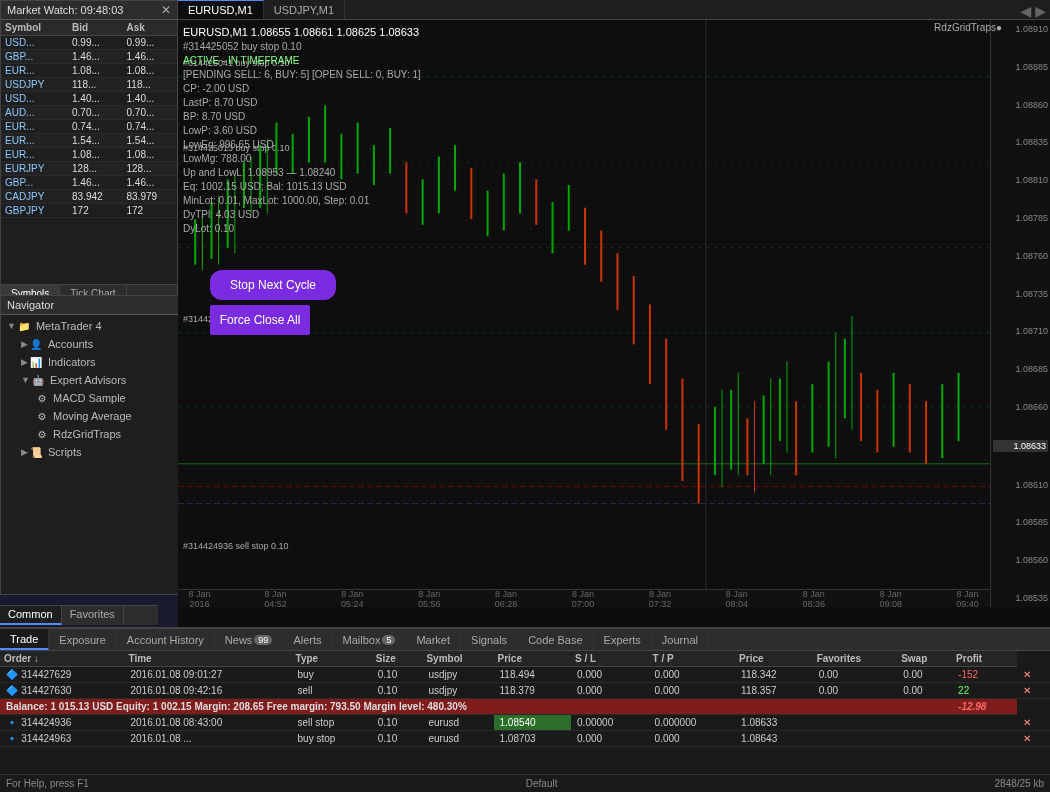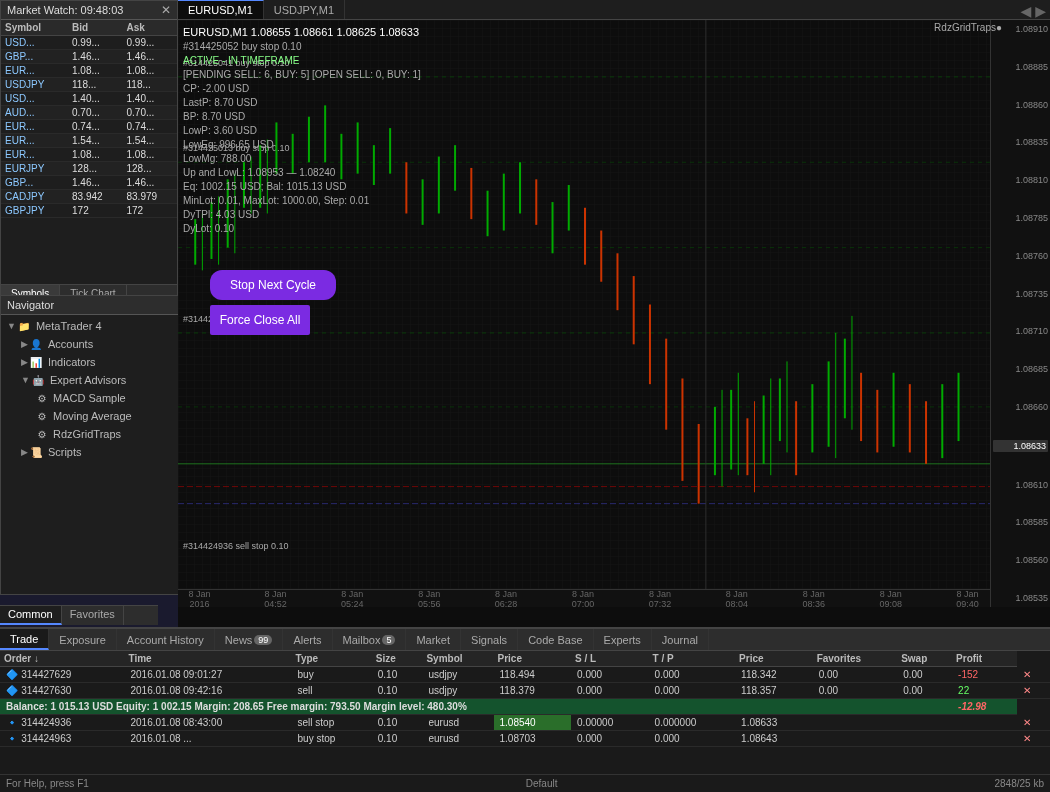--- a/index.html
+++ b/index.html
@@ -504,21 +504,21 @@
     <td>usdjpy</td>
     <td>118.379</td>
     <td>0.000</td>
     <td>0.000</td>
     <td>118.357</td>
     <td>0.00</td>
     <td>0.00</td>
     <td class="positive">22</td>
     <td class="close-x">✕</td>
   </tr>
-          <tr style="background: #14532d; font-weight: bold;">
+          <tr style="background: #7f1d1d; font-weight: bold;">
   <td colspan="11" style="color:#ddd;padding:2px 6px;">Balance: 1 015.13 USD  Equity: 1 002.15  Margin: 208.65  Free margin: 793.50  Margin level: 480.30%</td>
   <td style="color:#ff6666;padding:2px 6px;font-style:italic;">-12.98</td>
 </tr>
           <tr>
     <td><span style="color:#aaaaff;">🔹</span> 314424936</td>
     <td>2016.01.08 08:43:00</td>
     <td>sell stop</td>
     <td>0.10</td>
     <td>eurusd</td>
     <td class="green-cell">1.08540</td>

